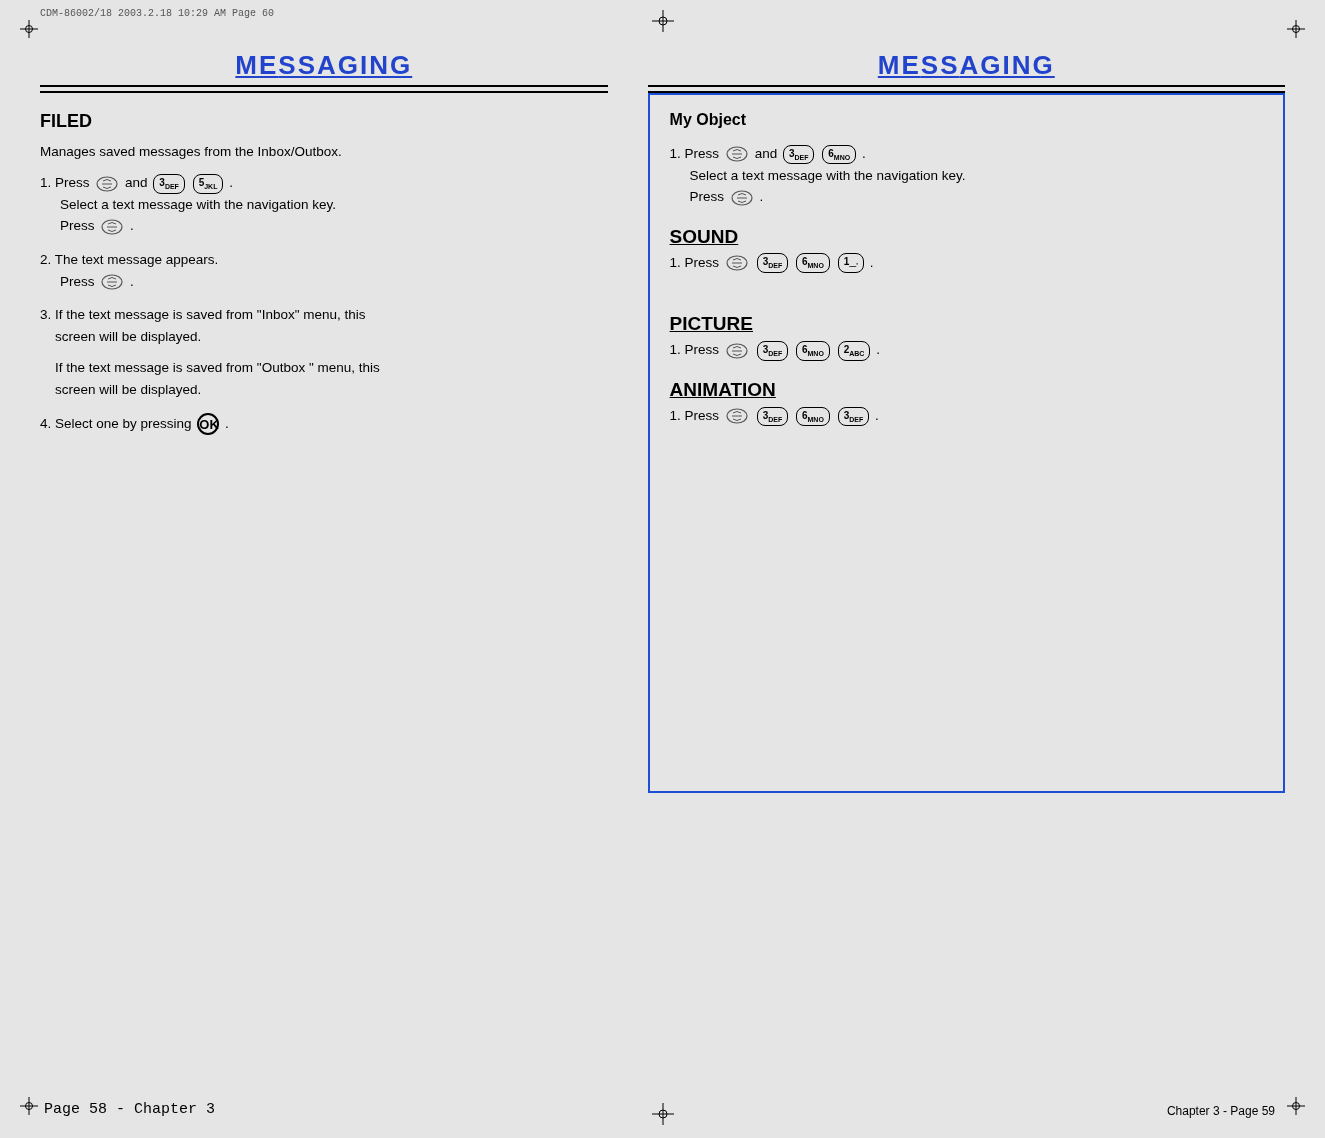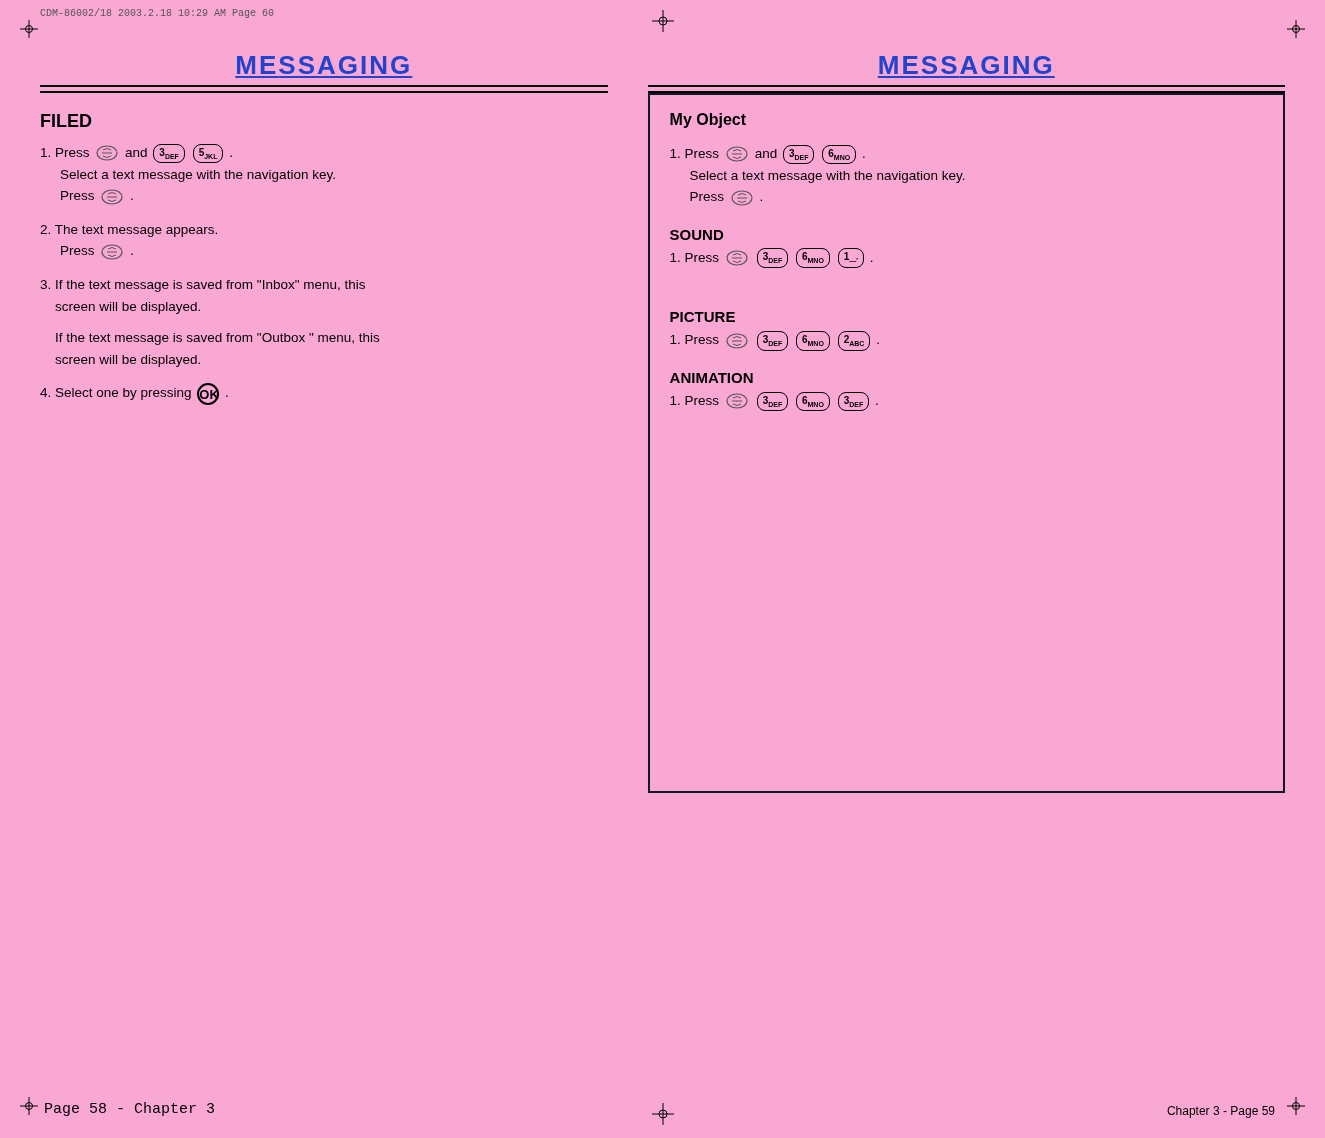--- a/index.html
+++ b/index.html
@@ -10,21 +10,21 @@
       font-family: Arial, Helvetica, sans-serif;
       font-size: 14px;
       color: #000;
       overflow: hidden;
     }
 
     .page-container {
       width: 1325px;
       height: 1138px;
       position: relative;
-      background: #f9a8d4;
+      background: #e5e5e5;
     }
 
     
     .header-meta {
       position: absolute;
       top: 8px;
       left: 40px;
       font-size: 10px;
       color: #555;
       font-family: 'Courier New', monospace;
@@ -117,34 +117,35 @@
       font-size: 13px;
       font-weight: bold;
       text-align: center;
       line-height: 20px;
       vertical-align: middle;
       margin: 0 2px;
     }
 
     
     .red-box {
-      border: 2px solid #0f172a;
+      border: 2px solid #1d4ed8;
       padding: 16px 20px;
       min-height: 700px;
     }
 
     .red-box-title {
       font-size: 16px;
       font-weight: bold;
       margin-bottom: 14px;
     }
 
     .sub-heading {
-      font-size: 15px;
+      font-size: 19px;
       font-weight: bold;
+      text-decoration: underline;
       margin-top: 18px;
       margin-bottom: 4px;
     }
 
     
     .page-num-left {
       position: absolute;
       bottom: 20px;
       left: 44px;
       font-size: 15px;
@@ -263,20 +264,21 @@
 
     <div class="left-col">
 
       <div class="section-title">
         <span>ME</span><span style="color:#2244cc; text-decoration:underline;">SS</span><span>AGING</span>
       </div>
       <hr class="title-divider">
 
       <div class="subsection-title">FILED</div>
 
+      <div class="body-text">Manages saved messages from the Inbox/Outbox.</div>
 
       <div class="step">
         <span>1. Press </span>
         <svg width="22" height="16" viewBox="0 0 22 16" style="vertical-align:middle; margin:0 3px;">
           <ellipse cx="11" cy="8" rx="10" ry="7" fill="none" stroke="#555" stroke-width="1.2"></ellipse>
           <path d="M7,5 Q11,2 15,5" fill="none" stroke="#555" stroke-width="1"></path>
           <line x1="6" y1="8" x2="16" y2="8" stroke="#555" stroke-width="1"></line>
           <path d="M7,11 Q11,14 15,11" fill="none" stroke="#555" stroke-width="1"></path>
         </svg>
         <span> and </span>

